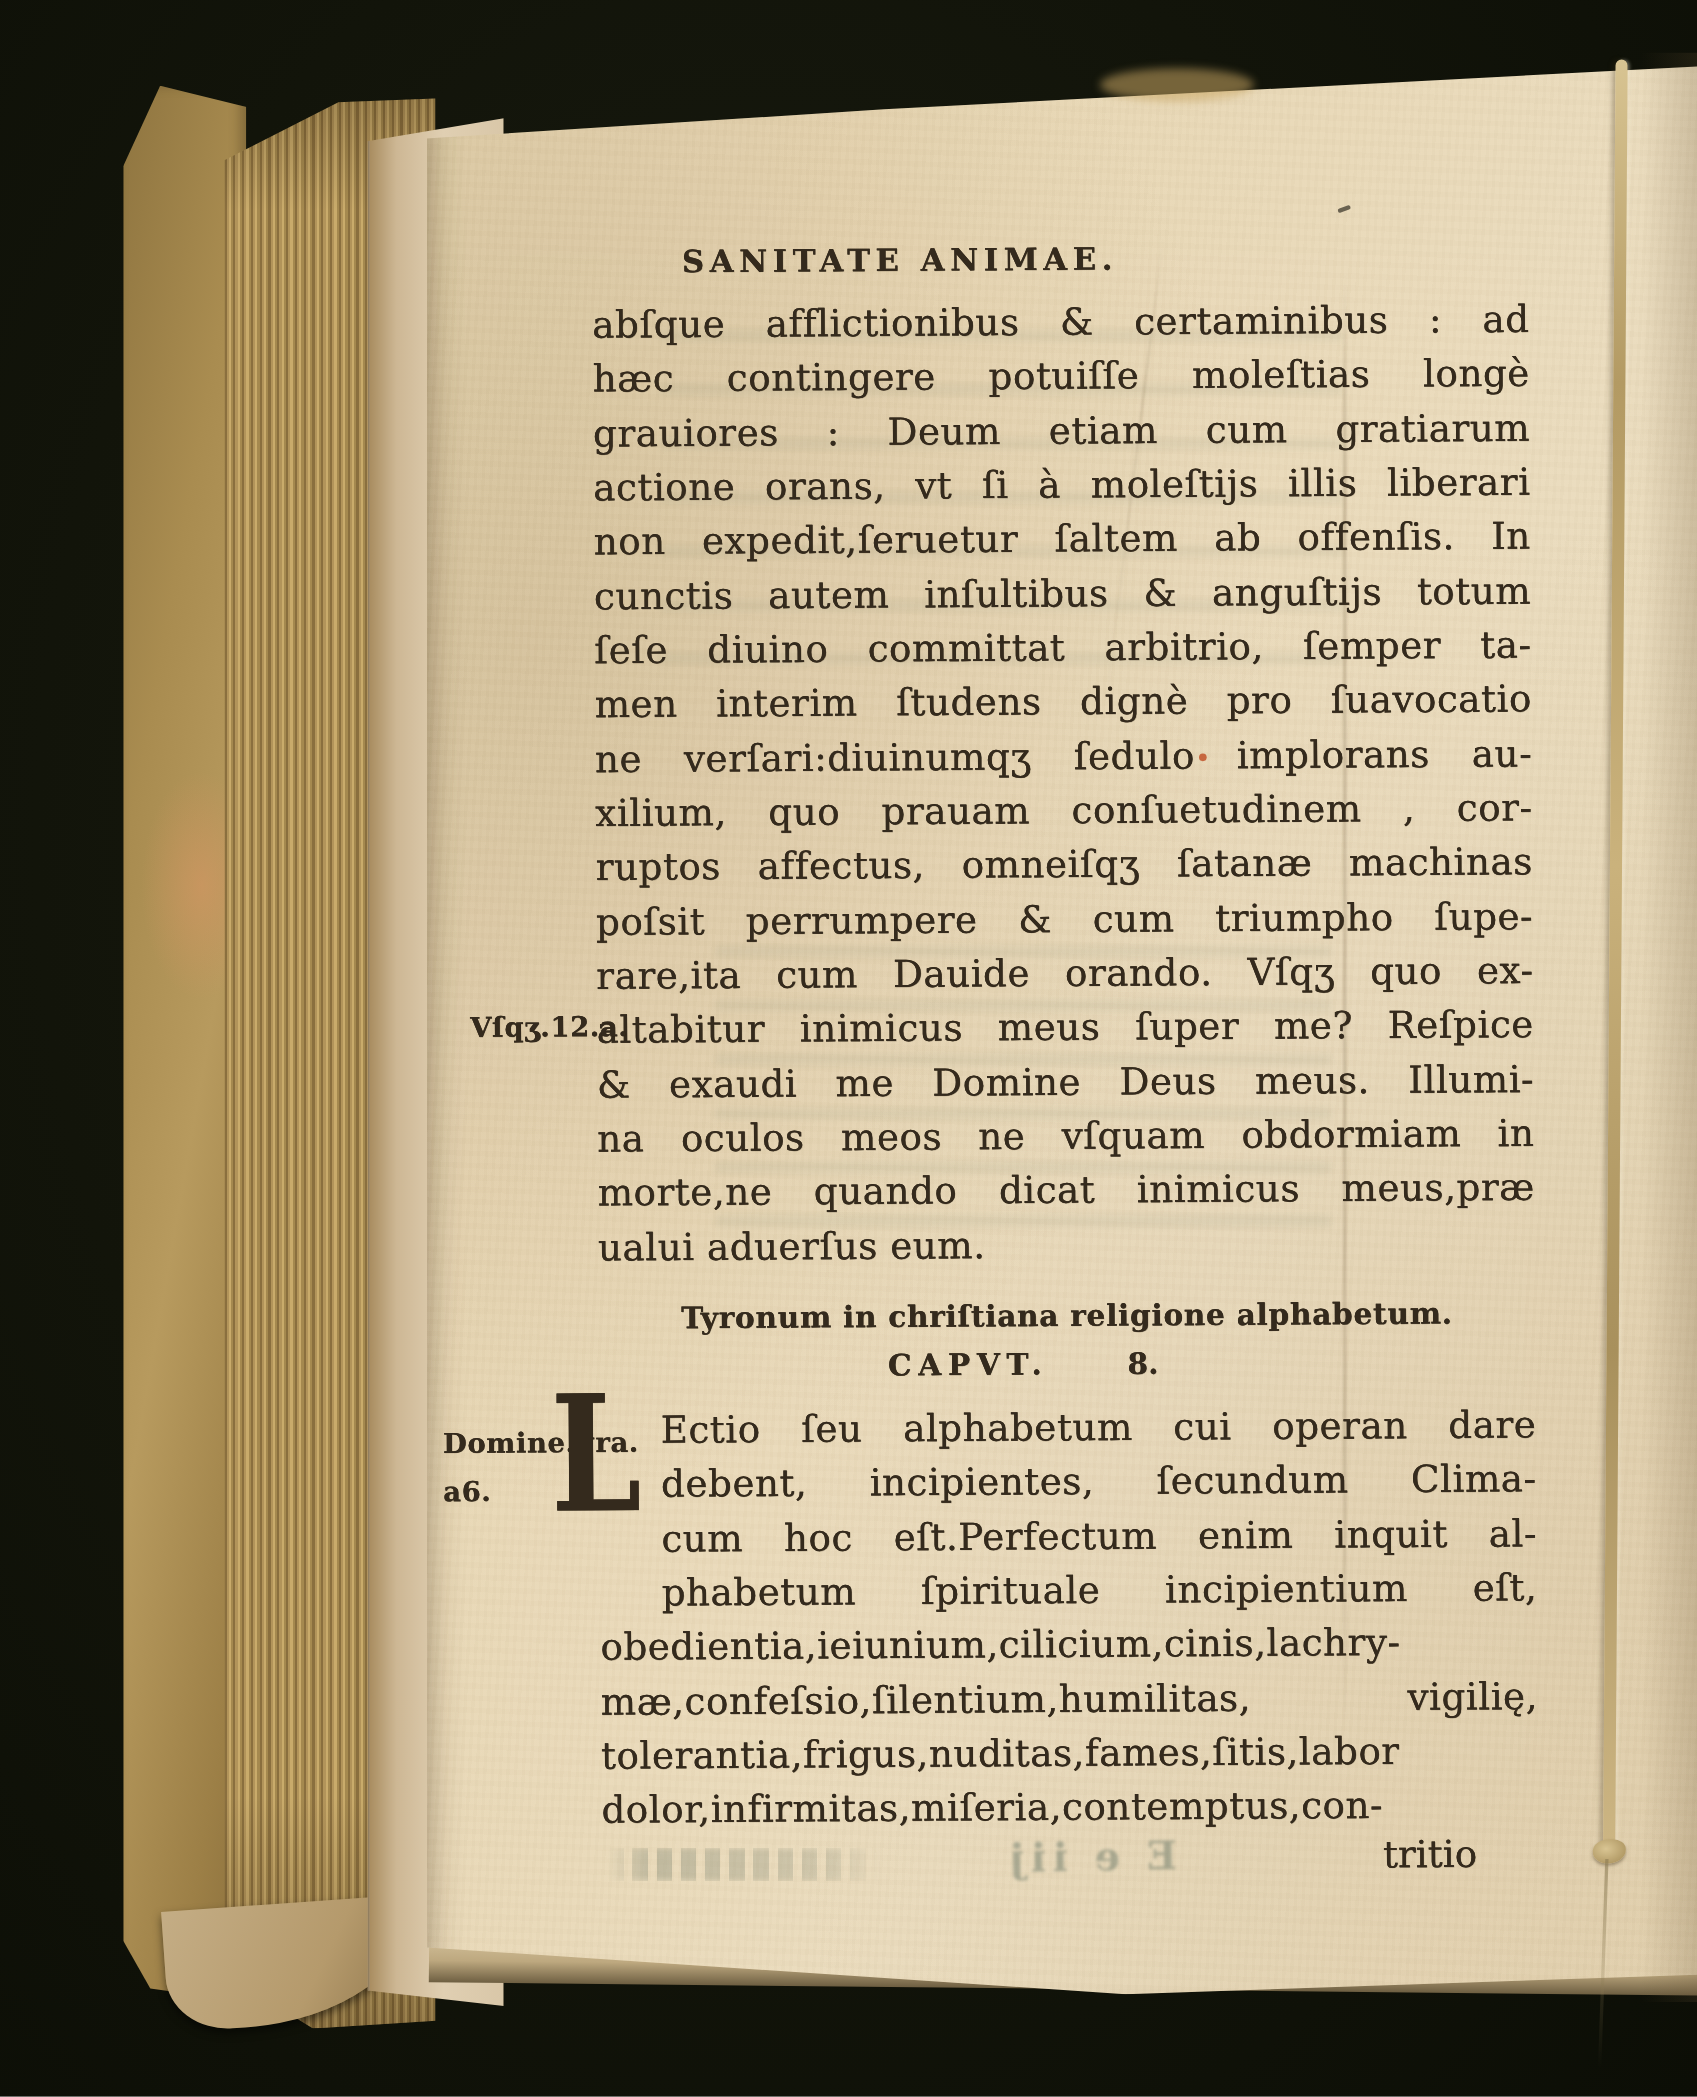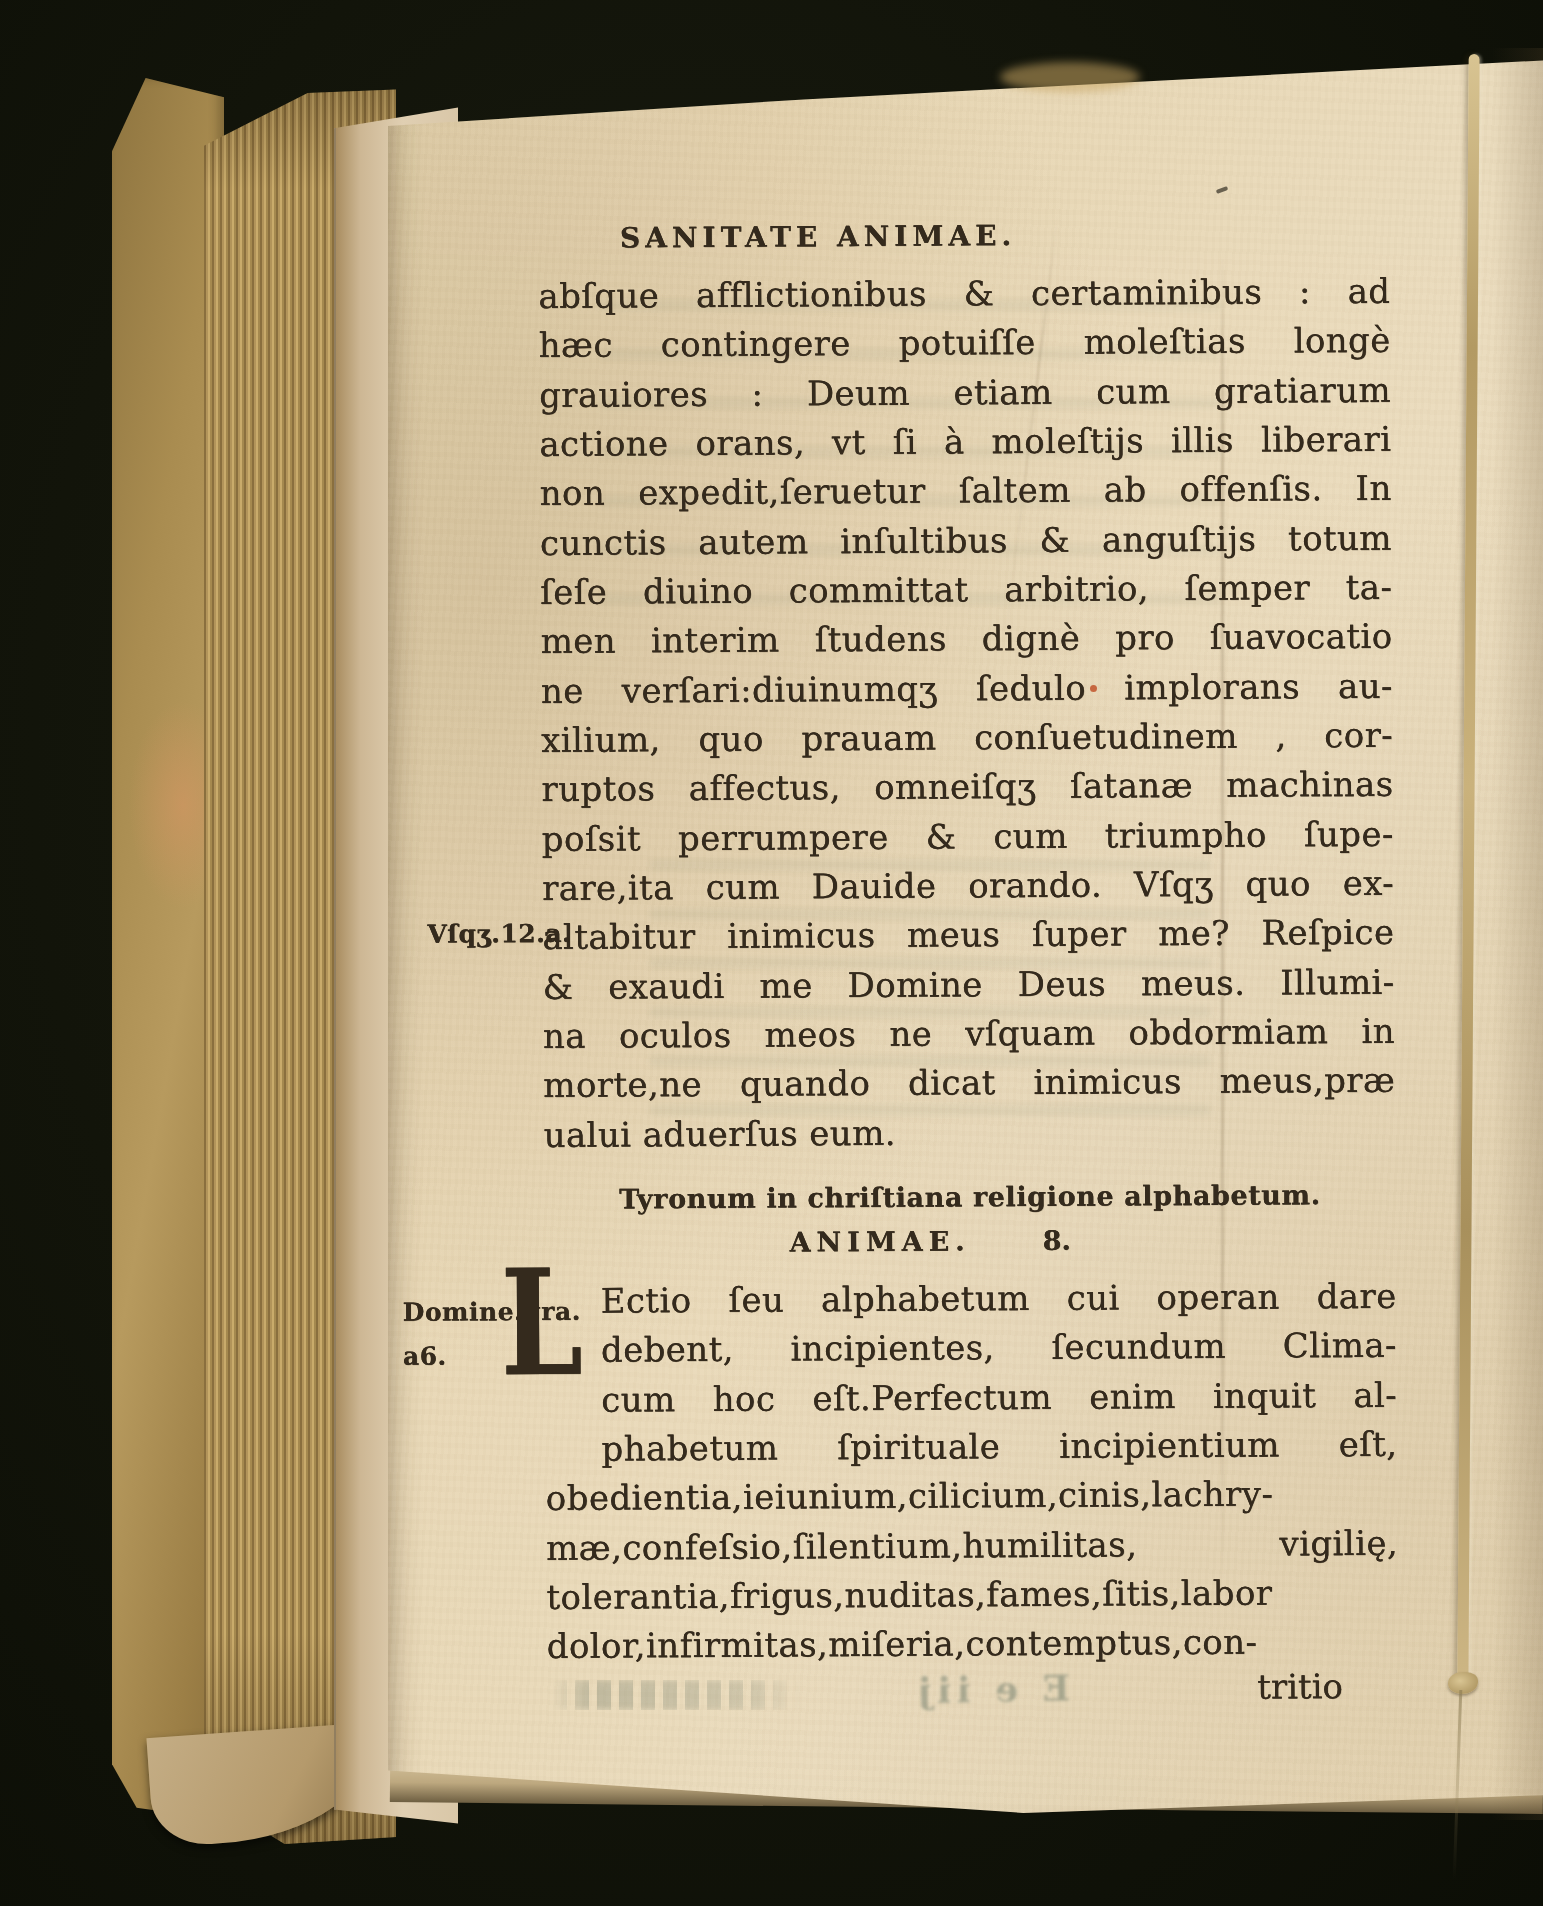--- a/index.html
+++ b/index.html
@@ -202,21 +202,21 @@
   <div class="tl lastline" style="top:888px">ualui aduerſus eum.</div>
 
   <div class="margin-note" style="left:-115px;top:690px;">Vſqʒ.12.a.</div>
   <div class="margin-note" style="left:-142px;top:1068px;">
     <div>Domine.gra.</div>
     <div>a6.</div>
   </div>
 
   <div class="sec-head" style="top:962px">Tyronum in chriſtiana religione alphabetum.</div>
   <div class="caput-row" style="top:1006px">
-    <span class="caput-label">ANIMAE.</span>
+    <span class="caput-label">CAPVT.</span>
     <span>8.</span>
   </div>
 
   <div class="dropcap">L</div>
   <div class="tl ind" style="top:1054px">Ectio ſeu alphabetum cui operan dare</div>
   <div class="tl ind" style="top:1103px">debent, incipientes, ſecundum Clima-</div>
   <div class="tl ind" style="top:1153px">cum hoc eſt.Perfectum enim inquit al-</div>
   <div class="tl ind" style="top:1202px">phabetum ſpirituale incipientium eſt,</div>
   <div class="tl" style="top:1251px">obedientia,ieiunium,cilicium,cinis,lachry-</div>
   <div class="tl" style="top:1301px">mæ,confeſsio,ſilentium,humilitas, vigilię,</div>

